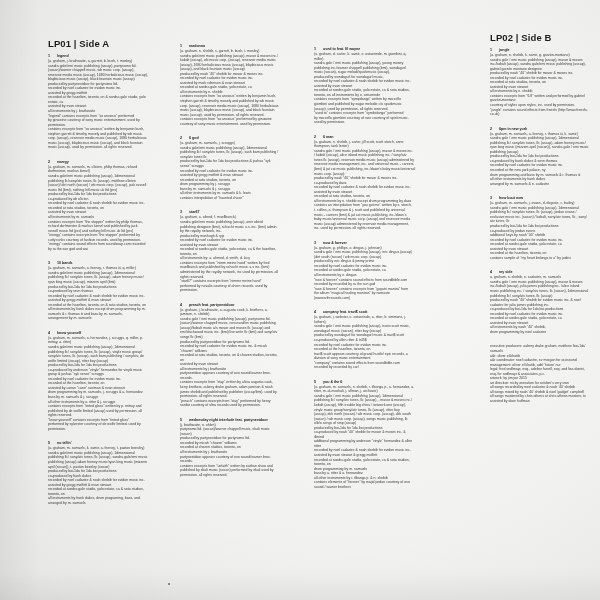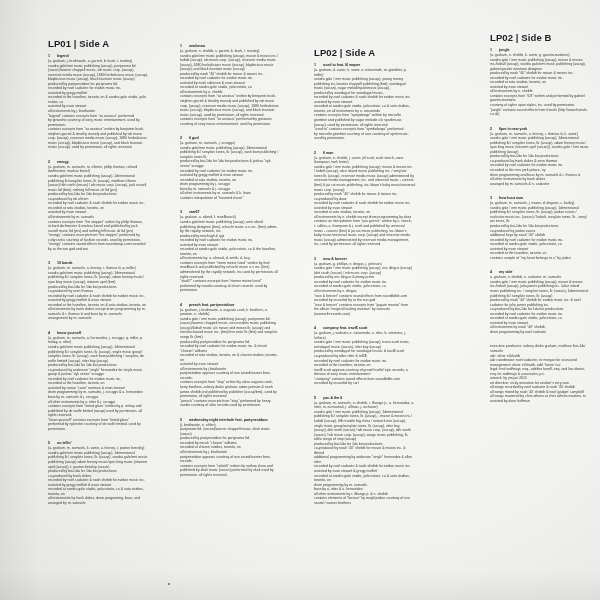--- a/index.html
+++ b/index.html
@@ -244,21 +244,20 @@
           <div class="line">partynextdoor appears courtesy of ovo sound/warner bros.</div>
           <div class="line">records.</div>
           <div class="line">contains excerpts from "unfaith" written by nathan shaw and</div>
           <div class="line">published by ekali music (socan) performed by ekali used by</div>
           <div class="line">permission. all rights reserved.</div>
         </div>
       </div>
   </div>
 
   <div class="column col-2">
-    <div class="side-title">LP02 | Side A</div>
     <div class="tracks">
         <div class="track">
           <div class="track-head"><span class="track-num">1</span><span>used to feat. lil wayne</span></div>
           <div class="line">(a. graham, d. carter, k. samir, e. ostuerinde, m. giombini, q.</div>
           <div class="line">miller)</div>
           <div class="line">sandra gale / emi music publishing (ascap), young money</div>
           <div class="line">publishing inc./warner chappell publishing (bmi), wondagurl</div>
           <div class="line">music (socan), sugar melodi/sparkmusic (ascap),</div>
           <div class="line">produced by wondagurl for wondagurl music,</div>
           <div class="line">recorded by noel cadastre &amp; noah shebib for evidon music inc.</div>

